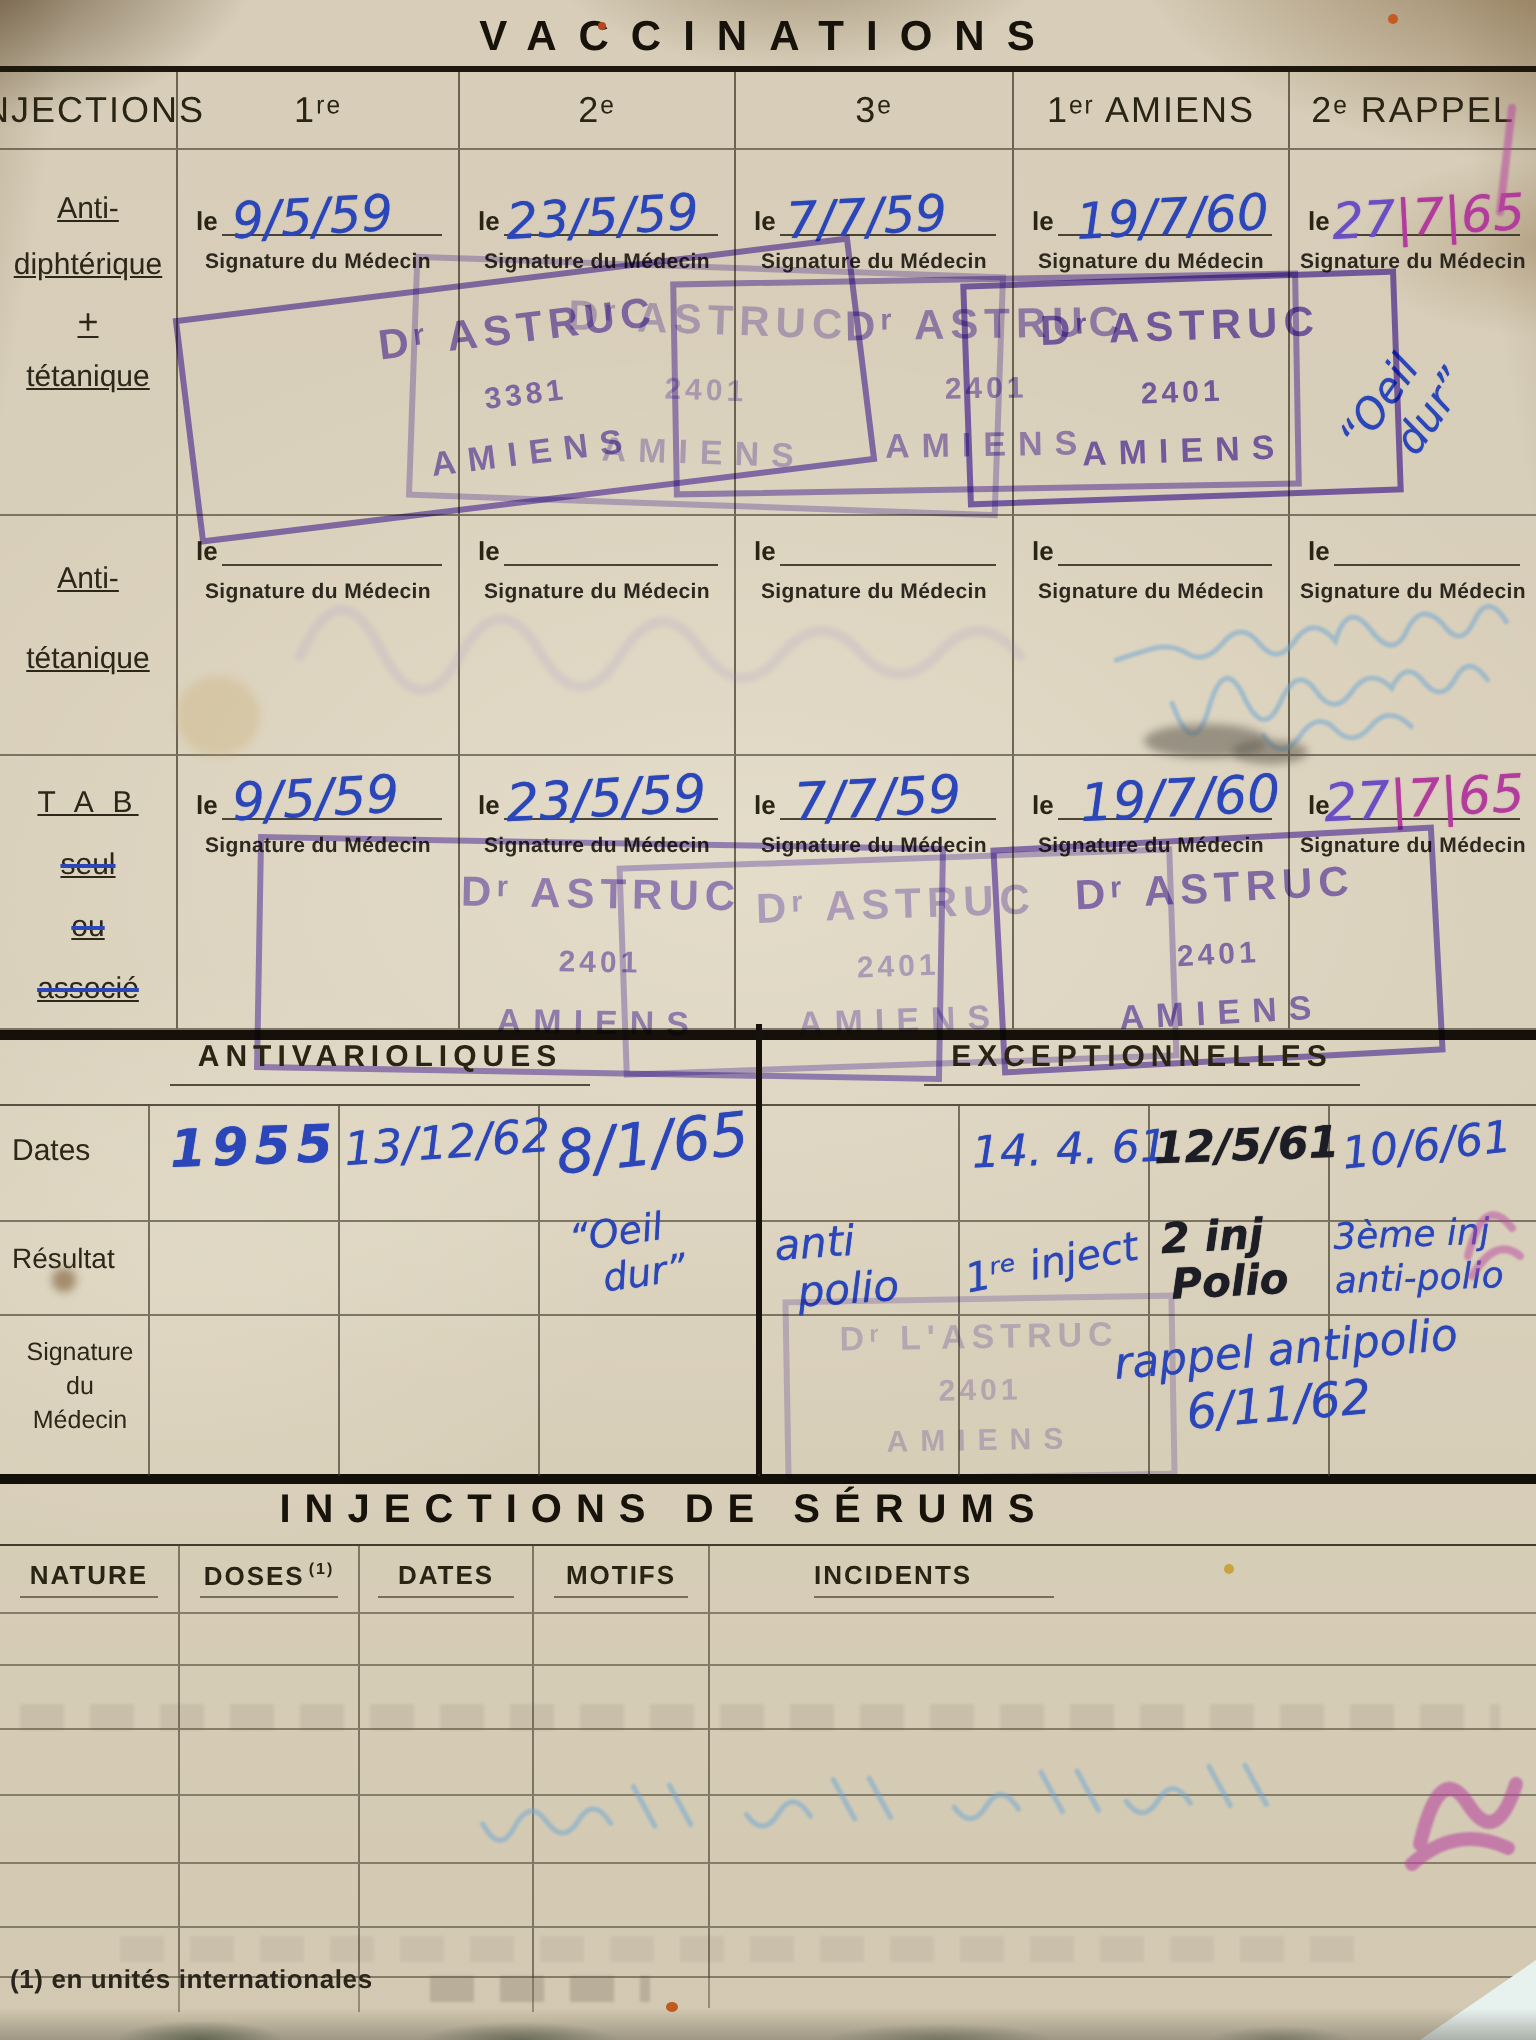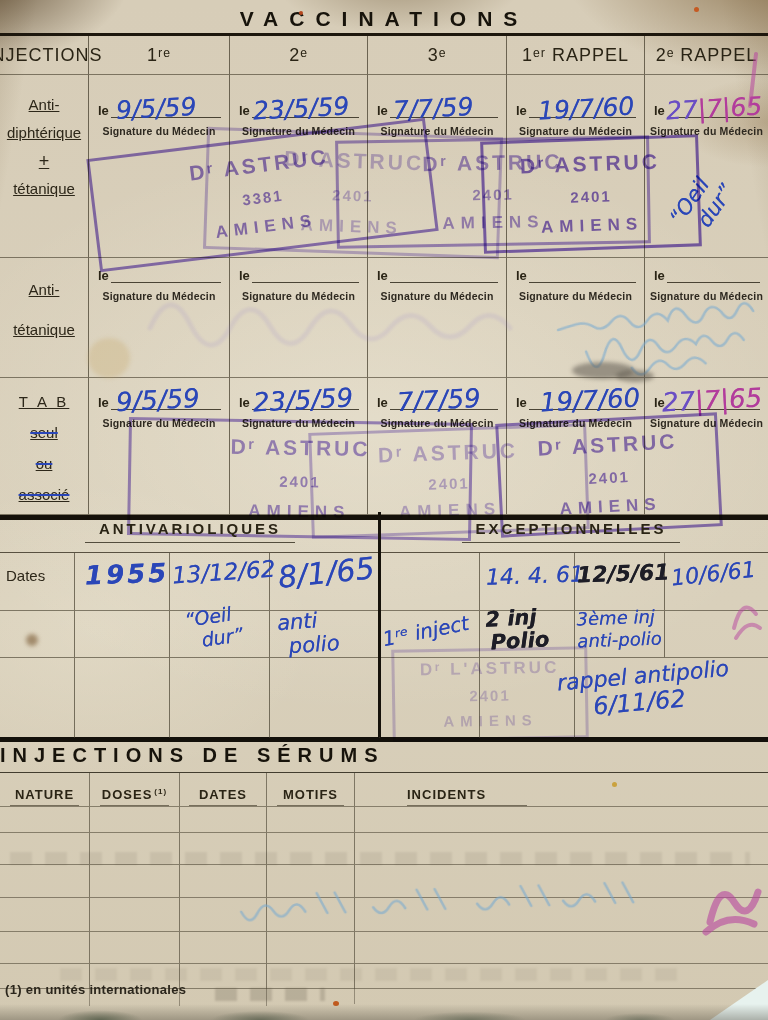--- a/index.html
+++ b/index.html
@@ -75,27 +75,27 @@
   .ms-grid>div{border-right:1px solid rgba(62,55,38,.65);border-bottom:1px solid rgba(62,55,38,.6);
     position:relative;overflow:visible;}
   .ms-grid>div:nth-child(8n){border-right:none;}
   .ms-grid>div:nth-child(n+17){border-bottom:none;}
   .mlab{font-size:15px;color:#2d2719;padding:14px 0 0 6px;}
   .mlab.small{font-size:12.5px;line-height:17px;padding-top:10px;text-align:center;}
   .mdiv{left:378px;top:0;width:3px;height:225px;background:#16120b;}
   .mhw{position:absolute;white-space:nowrap;}
   .mhw span{display:block;}
   
-  .ser-title{left:0;top:744px;width:664px;text-align:left;font-size:20px;font-weight:bold;
+  .ser-title{left:0;top:744px;width:664px;text-align:center;font-size:20px;font-weight:bold;
     letter-spacing:7px;color:#17130b;}
   .ser-grid{left:0;top:772px;width:768px;display:grid;
     grid-template-columns:90px 90px 87px 88px 413px;
     grid-template-rows:34px 26px 32px 33px 34px 32px 25px;
     border-top:1.5px solid rgba(40,35,22,.85);}
-  .ser-grid>div{border-right:1px solid rgba(55,48,32,.55);border-bottom:1px solid rgba(55,48,32,.5);justify-content:flex-end;}
+  .ser-grid>div{border-right:1px solid rgba(55,48,32,.55);border-bottom:1px solid rgba(55,48,32,.5);}
   .ser-grid>div:nth-child(5n){border-right:none;}
   .shc{display:flex;flex-direction:column;align-items:center;justify-content:center;
     font-size:13px;font-weight:bold;color:#2a2415;letter-spacing:1px;}
   .shc .ul{display:block;width:78%;border-bottom:1px solid rgba(55,48,32,.6);margin-top:3px;}
   .shc.incid{align-items:flex-start;padding-left:52px;}
   .shc sup{font-size:8px;margin-left:2px;}
   .stub{width:1px;background:rgba(55,48,32,.4);}
   .footnote{left:5px;top:982px;font-size:13px;font-weight:bold;color:#2b261c;letter-spacing:.3px;}
   
   .bleed{position:absolute;fill:none;stroke-linecap:round;}
@@ -126,21 +126,21 @@
   <div class="abs title">VACCINATIONS</div>
   <div class="speck" style="left:299px;top:11px;width:4px;height:4px;background:#b5471e;"></div>
   <div class="speck" style="left:694px;top:7px;width:5px;height:5px;background:#c55a22;"></div>
 
   <div class="abs vt">
 
     <div class="hc">INJECTIONS</div>
     <div class="hc">1ʳᵉ</div>
     <div class="hc">2ᵉ</div>
     <div class="hc">3ᵉ</div>
-    <div class="hc">1ᵉʳ RAPPEL</div>
+    <div class="hc">1ᵉʳ AMIENS</div>
     <div class="hc">2ᵉ RAPPEL</div>
 
     <div class="rl r1">
       <span>Anti-</span>
       <span>diphtérique</span>
       <span class="plus">+</span>
       <span>tétanique</span>
     </div>
     <div class="dc r1">
       <div class="le-line">
@@ -333,20 +333,21 @@
       <div>
           <span class="mhw hw" style="left:6px;top:10px;font-size:22px;transform:rotate(-2deg);">14. 4. 61</span>
         </div>
       <div>
           <span class="mhw hw ink-black" style="left:2px;top:8px;font-size:22px;transform:rotate(-2deg);">12/5/61</span>
         </div>
       <div>
           <span class="mhw hw" style="left:6px;top:8px;font-size:22px;transform:rotate(-6deg);">10/6/61</span>
         </div>
 
+      <div class="mlab" style="padding-top:10px;font-size:14px;">Résultat</div>
       <div></div>
       <div></div>
       <div>
           <span class="mhw hw" style="left:16px;top:-6px;font-size:19px;transform:rotate(-8deg);line-height:22px;">
             <span>“Oeil</span>
             <span style="margin-left:14px;">dur”</span>
           </span>
         </div>
       <div>
           <span class="mhw hw" style="left:8px;top:-2px;font-size:21px;transform:rotate(-4deg);line-height:24px;">
@@ -363,20 +364,25 @@
             <span style="margin-left:4px;">Polio</span>
           </span>
         </div>
       <div>
           <span class="mhw hw" style="left:2px;top:-4px;font-size:18px;transform:rotate(-2deg);line-height:22px;">
             <span>3ème inj</span>
             <span>anti-polio</span>
           </span>
         </div>
 
+      <div class="mlab small">
+        <span style="display:block;">Signature</span>
+        <span style="display:block;">du</span>
+        <span style="display:block;">Médecin</span>
+      </div>
       <div></div>
       <div></div>
       <div></div>
       <div></div>
       <div></div>
       <div></div>
       <div></div>
     </div>
 
     <div class="abs mdiv"></div>

